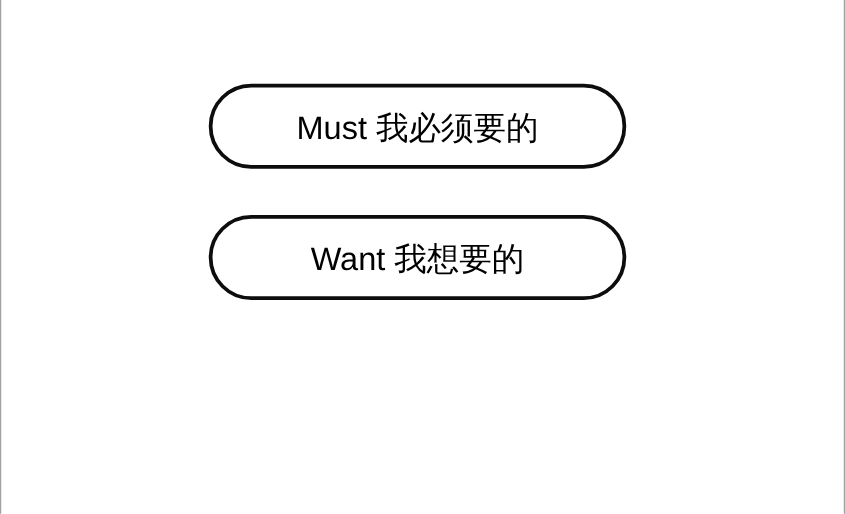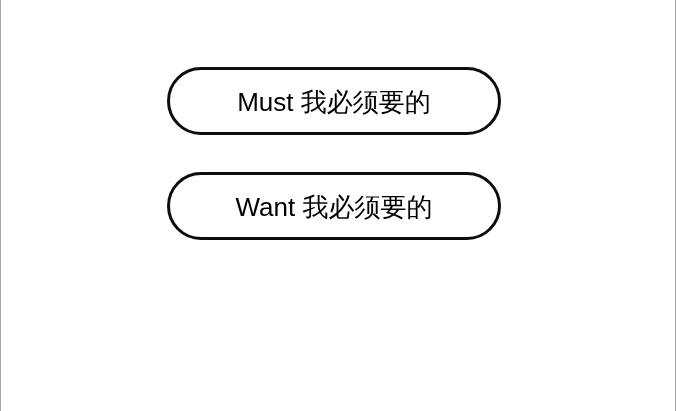--- a/index.html
+++ b/index.html
@@ -50,17 +50,17 @@
 </head>
 <body>
 
 <div class="canvas">
 
   <div class="pill pill-1">
     <span class="pill-label">Must 我必须要的</span>
   </div>
 
   <div class="pill pill-2">
-    <span class="pill-label">Want 我必须要的</span>
+    <span class="pill-label">Want 我想要的</span>
   </div>
 
 
 </div>
 
 </body></html>

